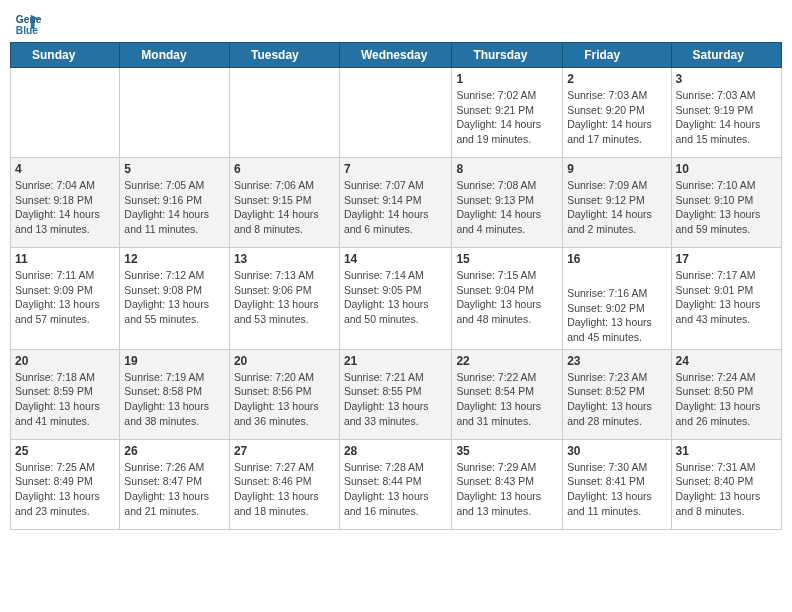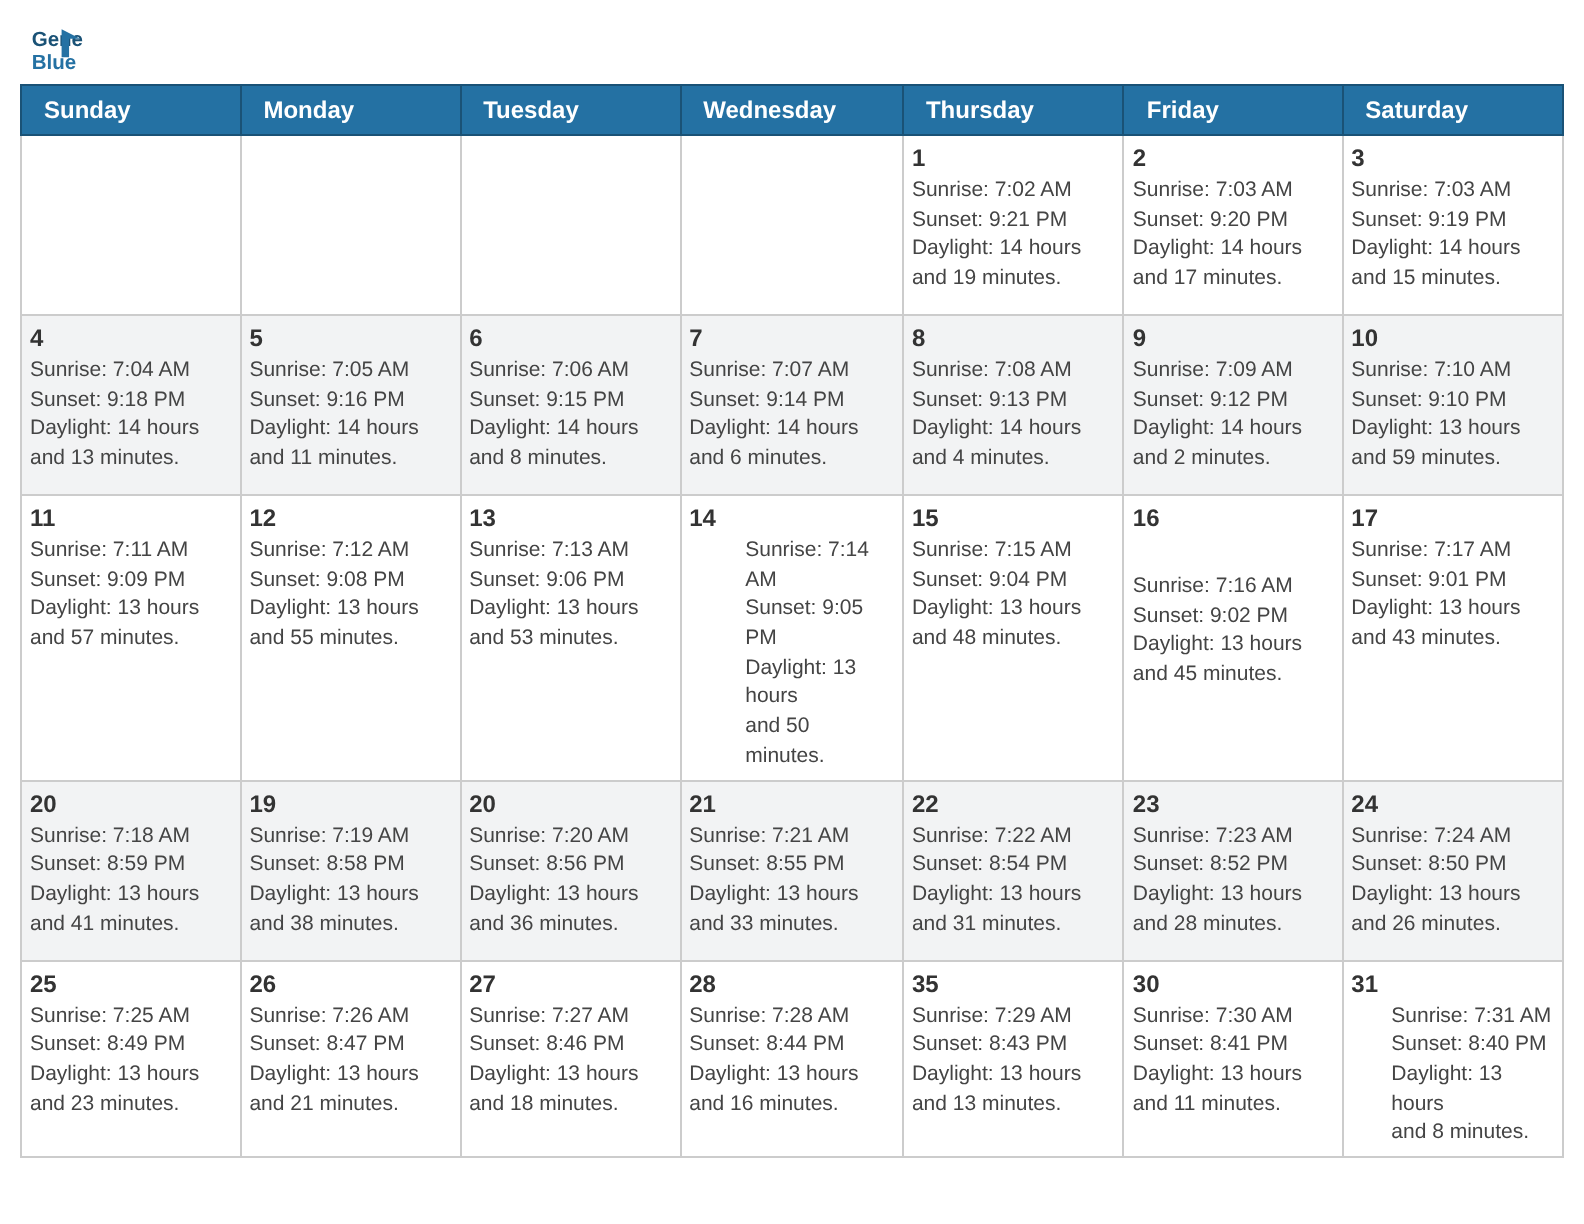--- a/index.html
+++ b/index.html
@@ -40,21 +40,21 @@
       color: #555;
     }
     .calendar {
       width: 100%;
       border-collapse: collapse;
       font-size: 11px;
     }
     .calendar th {
       background: #2471a3;
       color: #fff;
-      padding: 5px 11px;
+      padding: 5px 21px;
       text-align: left;
       font-size: 12px;
       font-weight: bold;
       border: 1px solid #1a5276;
     }
     .calendar td {
       border: 1px solid #ccc;
       padding: 4px;
       vertical-align: top;
       width: 113px;
@@ -209,21 +209,21 @@
         </td>
         <td>
           <span class="day-number">13</span>
           <div class="day-info" style="white-space: pre-line;">Sunrise: 7:13 AM
 Sunset: 9:06 PM
 Daylight: 13 hours
 and 53 minutes.</div>
         </td>
         <td>
           <span class="day-number">14</span>
-          <div class="day-info" style="white-space: pre-line; margin-left: 28px;">Sunrise: 7:14 AM
+          <div class="day-info" style="white-space: pre-line;">Sunrise: 7:14 AM
 Sunset: 9:05 PM
 Daylight: 13 hours
 and 50 minutes.</div>
         </td>
         <td>
           <span class="day-number">15</span>
           <div class="day-info" style="white-space: pre-line;">Sunrise: 7:15 AM
 Sunset: 9:04 PM
 Daylight: 13 hours
 and 48 minutes.</div>
@@ -332,20 +332,20 @@
         </td>
         <td>
           <span class="day-number">30</span>
           <div class="day-info" style="white-space: pre-line;">Sunrise: 7:30 AM
 Sunset: 8:41 PM
 Daylight: 13 hours
 and 11 minutes.</div>
         </td>
         <td>
           <span class="day-number">31</span>
-          <div class="day-info" style="white-space: pre-line; margin-left: 20px;">Sunrise: 7:31 AM
+          <div class="day-info" style="white-space: pre-line;">Sunrise: 7:31 AM
 Sunset: 8:40 PM
 Daylight: 13 hours
 and 8 minutes.</div>
         </td>
       </tr>
     </tbody>
 </table>
 
 </body></html>

